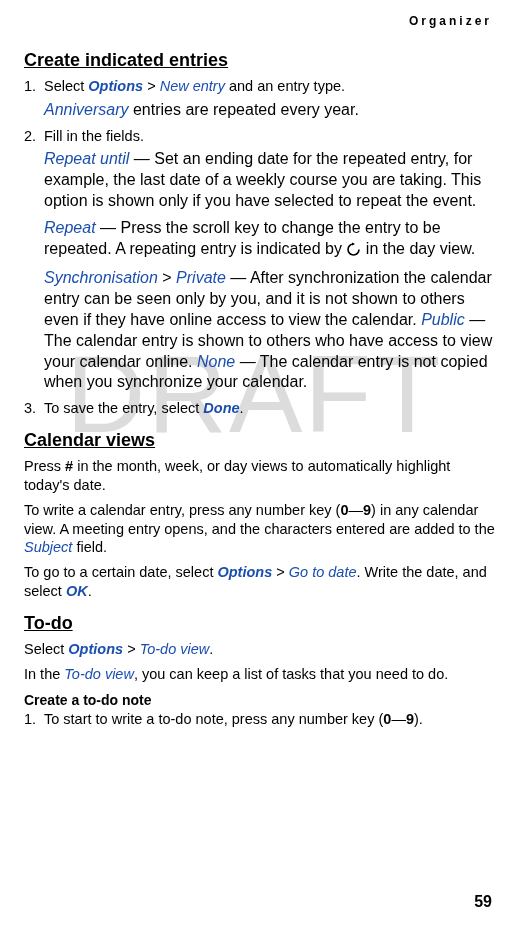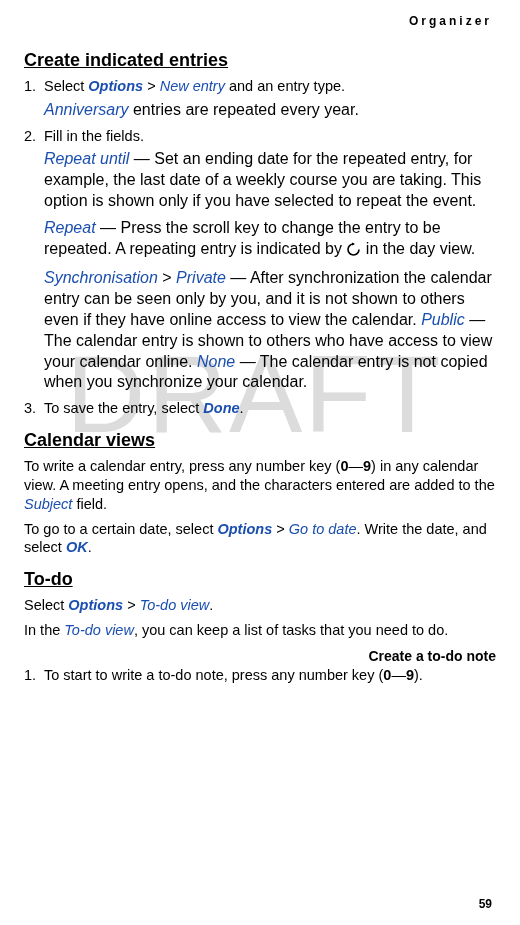--- a/index.html
+++ b/index.html
@@ -43,21 +43,20 @@
       font-weight: bold;
       text-decoration: underline;
       margin-bottom: 6px;
       margin-top: 12px;
     }
     .sub-heading {
       font-size: 14px;
       font-weight: bold;
       margin-top: 8px;
       margin-bottom: 2px;
-      text-align: right;
     }
     .list {
       list-style: none;
       padding-left: 0;
     }
     .list-item {
       display: flex;
       font-size: 14.5px;
       line-height: 1.3;
       margin-bottom: 4px;
@@ -77,21 +76,21 @@
       font-size: 14.5px;
       line-height: 1.3;
       margin-bottom: 6px;
     }
     .blue { color: #1a4fb0; font-style: italic; }
     .bold { font-weight: bold; }
     .page-num {
       position: absolute;
       bottom: 14px;
       right: 28px;
-      font-size: 12px;
+      font-size: 16px;
       font-weight: bold;
     }
     .repeat-icon {
       display: inline-block;
       vertical-align: -3px;
     }
   </style>
 </head>
 <body>
 
@@ -142,20 +141,23 @@
     <li class="list-item">
       <span class="list-num">3.</span>
       <span class="list-body">
         <span>To save the entry, select </span><span class="blue bold">Done</span><span>.</span>
       </span>
     </li>
   </ol>
 
   <div class="section-heading">Calendar views</div>
 
+  <p class="para-noindent">
+    <span>Press </span><span class="bold">#</span><span> in the month, week, or day views to automatically highlight today's date.</span>
+  </p>
 
   <p class="para-noindent">
     <span>To write a calendar entry, press any number key (</span><span class="bold">0</span><span>—</span><span class="bold">9</span><span>) in any calendar view. A meeting entry opens, and the characters entered are added to the </span><span class="blue">Subject</span><span> field.</span>
   </p>
 
   <p class="para-noindent">
     <span>To go to a certain date, select </span><span class="blue bold">Options</span><span> &gt; </span><span class="blue">Go to date</span><span>. Write the date, and select </span><span class="blue bold">OK</span><span>.</span>
   </p>
 
   <div class="section-heading">To-do</div>

